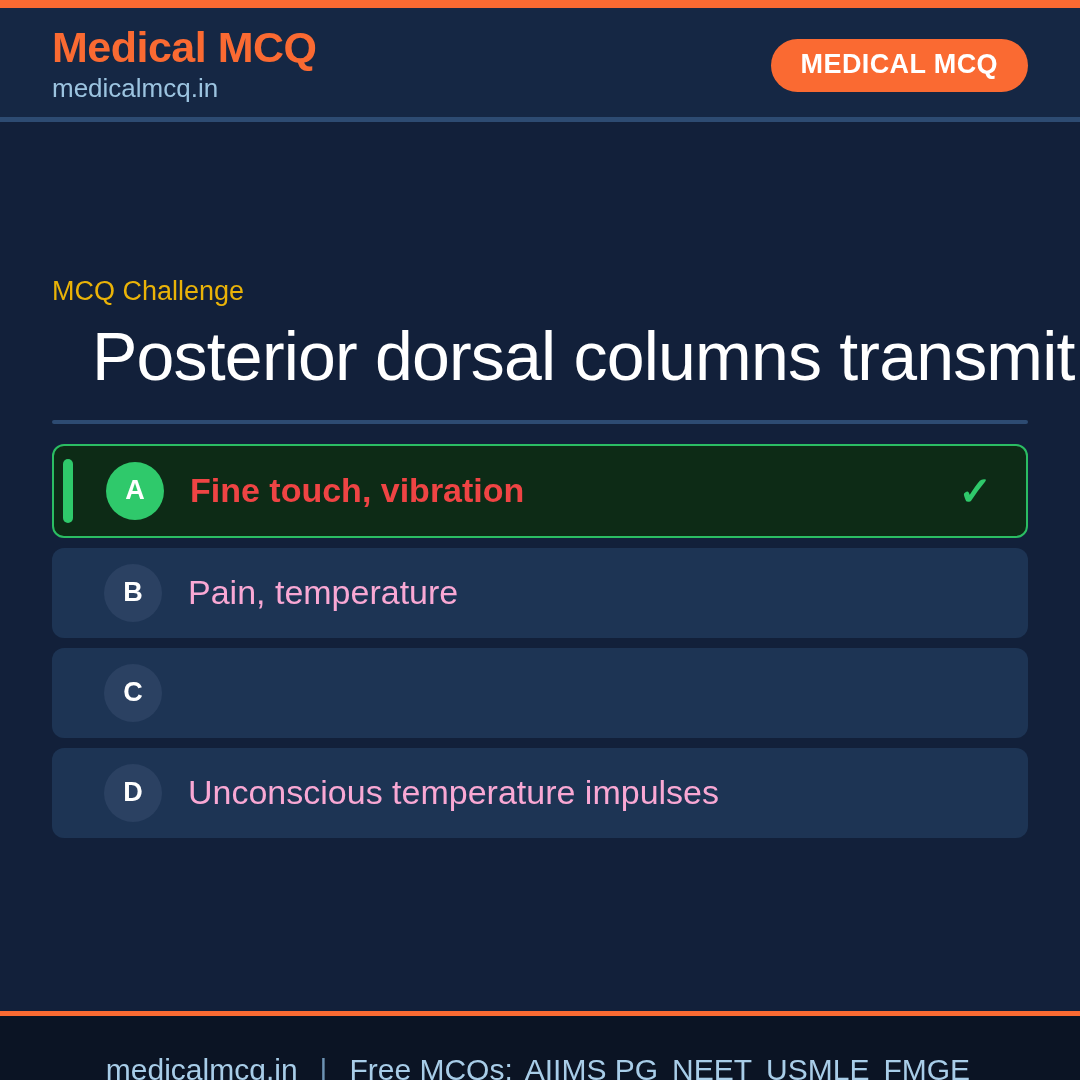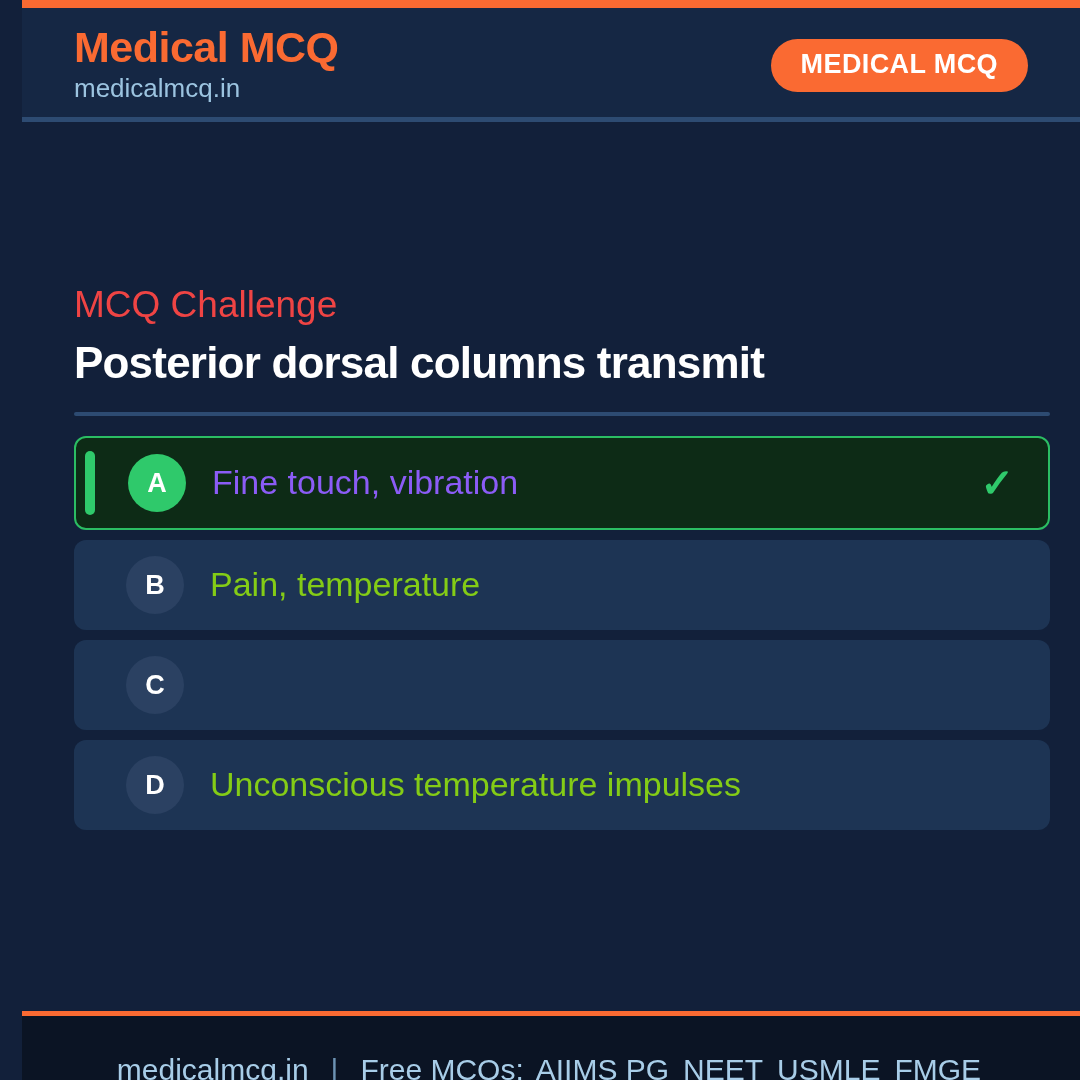--- a/index.html
+++ b/index.html
@@ -12,21 +12,20 @@
     overflow: hidden;
   }
 
   #page {
     position: relative;
     width: 1080px;
     height: 1080px;
     background: #12203a;
     display: flex;
     flex-direction: column;
-    padding-left: 22px;
   }
 
   
   .top-rule {
     height: 8px;
     width: 100%;
     background: #fa6a32;
     flex: 0 0 8px;
   }
 
@@ -84,33 +83,34 @@
     position: relative;
     padding: 0 52px;
     display: flex;
     flex-direction: column;
     justify-content: center;
   }
 
   .stage { width: 976px; margin-top: -18px; }
 
   .eyebrow {
-    font-size: 37px;
-    color: #ef4444;
+    font-size: 27px;
+    color: #eab308;
     line-height: 1.1;
     margin-bottom: 13px;
   }
 
   .question {
-    font-size: 44px;
-    font-weight: bold;
+    font-size: 68px;
+    font-weight: normal;
     color: #ffffff;
     line-height: 1.08;
     letter-spacing: -0.8px;
     white-space: nowrap;
+    margin-left: 40px;
   }
 
   .divider {
     height: 4px;
     background: #2d4b72;
     margin-top: 26px;
     margin-bottom: 20px;
     border-radius: 2px;
   }
 
@@ -159,27 +159,28 @@
     justify-content: center;
     margin-left: 22px;
   }
   .option.correct .badge {
     background: #2fc96b;
     margin-left: 24px;
   }
 
   .opt-text {
     font-size: 34px;
-    color: #84cc16;
+    color: #f9a8d4;
     margin-left: 26px;
     line-height: 1.1;
     white-space: nowrap;
   }
   .option.correct .opt-text {
-    color: #8b5cf6;
+    color: #ef4444;
+    font-weight: bold;
   }
 
   .check {
     margin-left: auto;
     color: #2fc96b;
     font-size: 40px;
     line-height: 1;
     font-weight: bold;
   }
 

